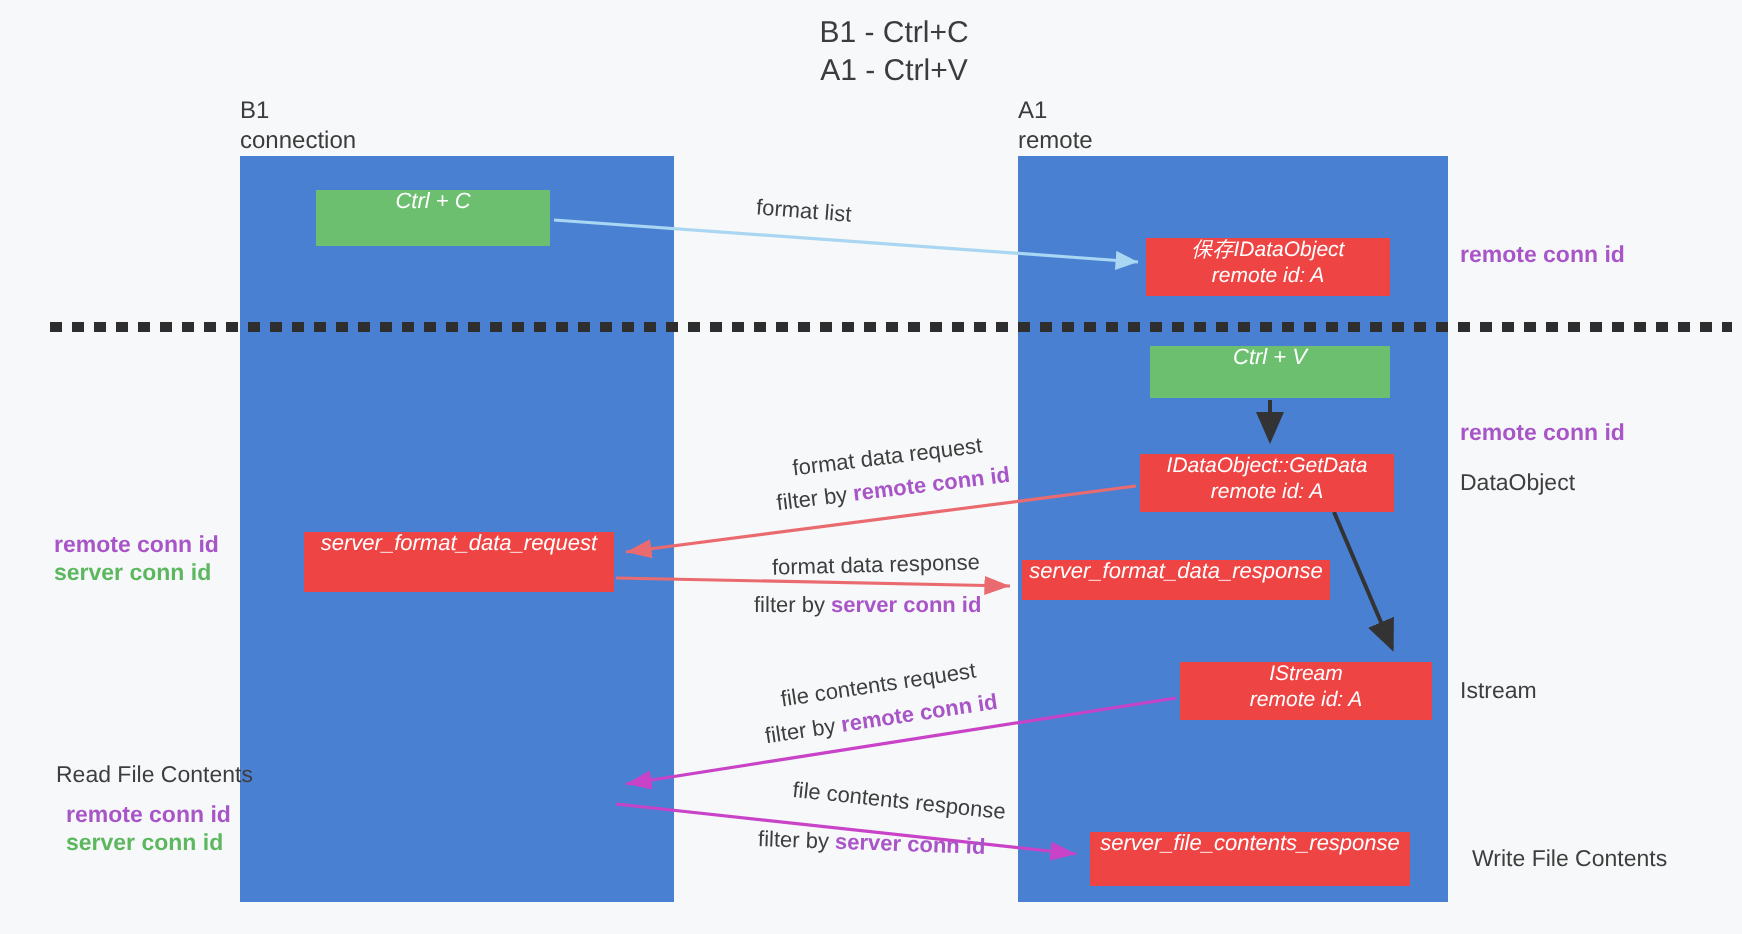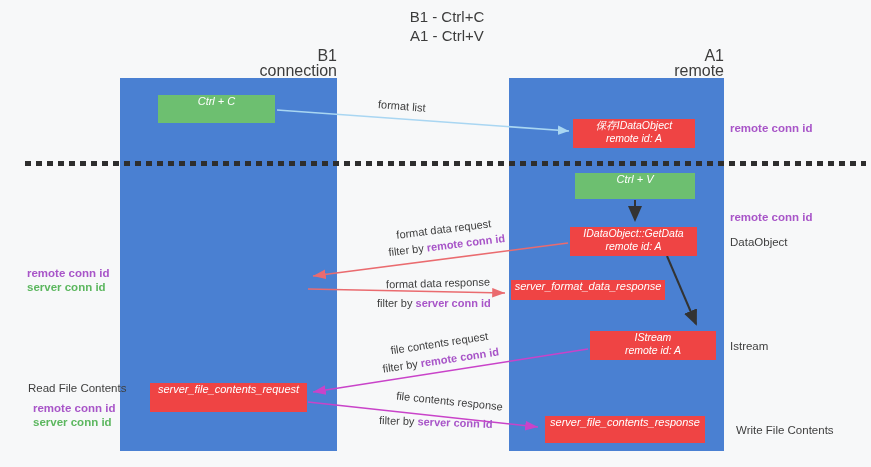--- a/index.html
+++ b/index.html
@@ -12,22 +12,22 @@
     position:relative;
     width:871px; height:467px;
     overflow:hidden;
     background:#f7f8f9;
   }
   .title {
     position:absolute; left:327px; top:7px; width:240px;
     text-align:center; font-size:15px; line-height:19px; color:#3c3c3c;
   }
   .lane-header {
-    position:absolute; top:48px; text-align:right;
-    font-size:16px; line-height:15px; color:#3c3c3c;
+    position:absolute; top:48px; text-align:left;
+    font-size:12px; line-height:15px; color:#3c3c3c;
   }
   .lane {
     position:absolute; top:78px; height:373px;
     background:#4a80d2; z-index:1;
   }
   .dashed {
     position:absolute; left:25px; top:161px; width:841px; height:5px;
     background:repeating-linear-gradient(90deg, #2e2e2e 0 6px, transparent 6px 11px);
     z-index:3;
   }
@@ -110,33 +110,33 @@
 
   <div class="box green" style="left:575px; top:173px; width:120px; height:26px;">
     <div>Ctrl + V</div>
   </div>
 
   <div class="box orange" style="left:570px; top:227px; width:127px; height:29px;">
     <div class="l2">IDataObject::GetData</div>
     <div class="l2">remote id: A</div>
   </div>
 
+  <div class="box orange" style="left:152px; top:266px; width:155px; height:30px;">
+    <div>server_format_data_request</div>
+  </div>
 
   <div class="box orange" style="left:511px; top:280px; width:154px; height:20px;">
     <div>server_format_data_response</div>
   </div>
 
   <div class="box orange" style="left:590px; top:331px; width:126px; height:29px;">
     <div class="l2">IStream</div>
     <div class="l2">remote id: A</div>
   </div>
 
-  <div class="box orange" style="left:150px; top:383px; width:157px; height:29px;">
-    <div>server_file_contents_request</div>
-  </div>
 
   <div class="box orange" style="left:545px; top:416px; width:160px; height:27px;">
     <div>server_file_contents_response</div>
   </div>
 
   <span class="arrowlbl" style="left:378px; top:100px; transform:rotate(4.5deg);">format list</span>
 
   <span class="arrowlbl" style="left:396px; top:223px; transform:rotate(-7deg);">format data request</span>
   <span class="arrowlbl" style="left:388px; top:239px; transform:rotate(-7deg);"><span>filter by </span><span class="purple">remote conn id</span></span>
 

